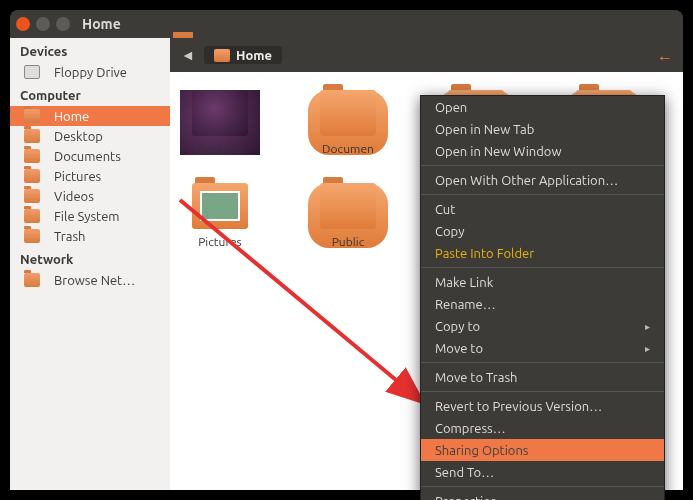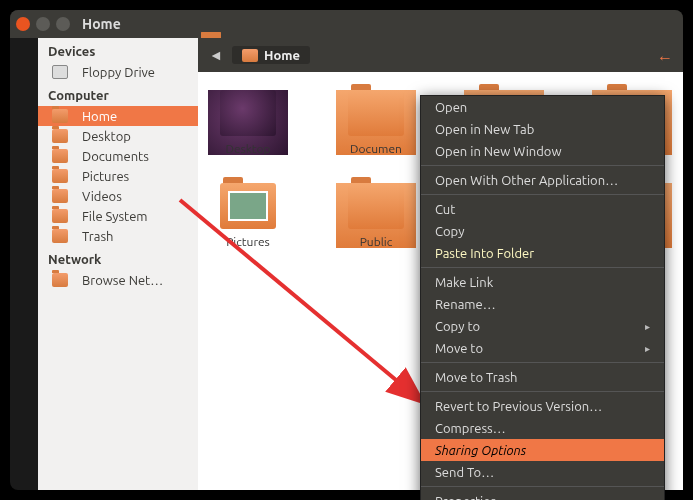--- a/index.html
+++ b/index.html
@@ -3,50 +3,50 @@
 <meta charset="utf-8">
 <style>
 * { box-sizing: border-box; margin: 0; padding: 0; font-family: Ubuntu, "Segoe UI", sans-serif; }
 body { background: #000; width: 693px; height: 500px; overflow: hidden; position: relative; }
 .outer { position: absolute; left: 10px; top: 10px; right: 10px; bottom: 10px; background: #1a1a1a; border-radius: 8px; }
 .titlebar { height: 28px; background: #3c3b37; display: flex; align-items: center; padding: 0 6px; border-top-left-radius: 8px; border-top-right-radius: 8px; }
 .win-btn { width: 14px; height: 14px; border-radius: 50%; margin-right: 6px; }
 .win-close { background: #e95420; }
 .win-min, .win-max { background: #5c5b57; }
 .title { color: #dcdcdc; font-weight: bold; font-size: 14px; margin-left: 6px; }
-.body { display: flex; height: calc(100% - 28px); margin-left: 28px; }
+.body { display: flex; height: calc(100% - 28px); }
 .sidebar { width: 160px; background: #f2f1f0; font-size: 13px; color: #3c3b37; overflow: hidden; }
 .hdr { font-weight: bold; padding: 6px 10px 4px; color: #3c3b37; }
 .nav-item { display: flex; align-items: center; padding: 3px 10px 3px 14px; gap: 14px; cursor: pointer; }
 .nav-item.selected { background: #f07746; color: #fff; }
 .ic { width: 16px; height: 14px; display: inline-block; flex-shrink: 0; }
 .ic-folder { background: linear-gradient(#f39c6b,#d87b3f); border-radius: 2px; position: relative; }
 .ic-folder::before { content:""; position:absolute; top:-3px; left:0; width:7px; height:3px; background:#d87b3f; border-radius:1px 1px 0 0; }
 .ic-drive { background:#ddd; border:1px solid #888; border-radius:2px; }
 .ic-home { border-radius:2px; background: linear-gradient(#f39c6b,#d87b3f); }
 .main { flex: 1; background: #fff; position: relative; }
 .toolbar { height: 34px; background: #3c3b37; display: flex; align-items: center; padding: 0 10px; gap: 8px; }
 .tb-arrow { color: #ccc; font-size: 14px; width: 16px; text-align: center; }
 .tb-path { display: flex; align-items: center; background: #2e2d2a; border-radius: 3px; padding: 2px 10px; gap: 6px; }
 .tb-path .ic { width: 16px; height: 13px; }
 .tb-path span { color: #eee; font-size: 13px; font-weight: bold; }
 .tb-back { margin-left: auto; color: #f07746; font-size: 16px; }
 .content { padding: 18px 10px; display: flex; flex-wrap: wrap; gap: 28px 48px; align-content: flex-start; }
 .item { width: 80px; text-align: center; font-size: 12px; color: #333; }
 .item .thumb { width: 56px; height: 46px; margin: 0 auto 6px; border-radius: 3px; position: relative; }
-.fold { background: linear-gradient(#f5a76e,#e07b3a); }
+.fold { background: linear-gradient(#f5a76e,#e07b3a); border-radius: 21px; }
 .fold::before { content:""; position:absolute; top:-6px; left:3px; width:20px; height:6px; background:#d87b3f; border-radius:2px 2px 0 0; }
 .desk { background: radial-gradient(circle at 40% 40%, #6b3a6b, #2d1530); }
 .pic .thumb::after { content:""; position:absolute; inset:8px; background:#7aa688; border:2px solid #fff; }
 .ex { overflow:visible; }
 .ex::after { content:"↗"; position:absolute; right:-4px; bottom:-4px; background:#fff; border:1px solid #888; font-size:10px; padding:0 2px; }
 .ctx { position: absolute; top: 95px; left: 420px; width: 245px; background: #3c3b37; color: #ddd; font-size: 13px; box-shadow: 0 3px 14px rgba(0,0,0,0.6); border: 1px solid #222; z-index: 10; }
 .ctx-item { padding: 4px 14px; cursor: pointer; display: flex; justify-content: space-between; align-items: center; }
-.ctx-item.disabled { color: #fef9c3; }
-.ctx-item.hl { background: #f07746; color: #000000; font-style: italic; }
+.ctx-item.disabled { color: #eab308; }
+.ctx-item.hl { background: #f07746; color: #404040; }
 .ctx-sep { height: 1px; background: #555; margin: 3px 0; }
 .sub::after { content: "▸"; font-size: 10px; color: #bbb; }
 .arrow { position: absolute; top: 190px; left: 170px; z-index: 9; pointer-events: none; }
 </style>
 </head>
 <body>
 
 <div class="outer">
   <div class="titlebar">
     <div class="win-btn win-close"></div>

